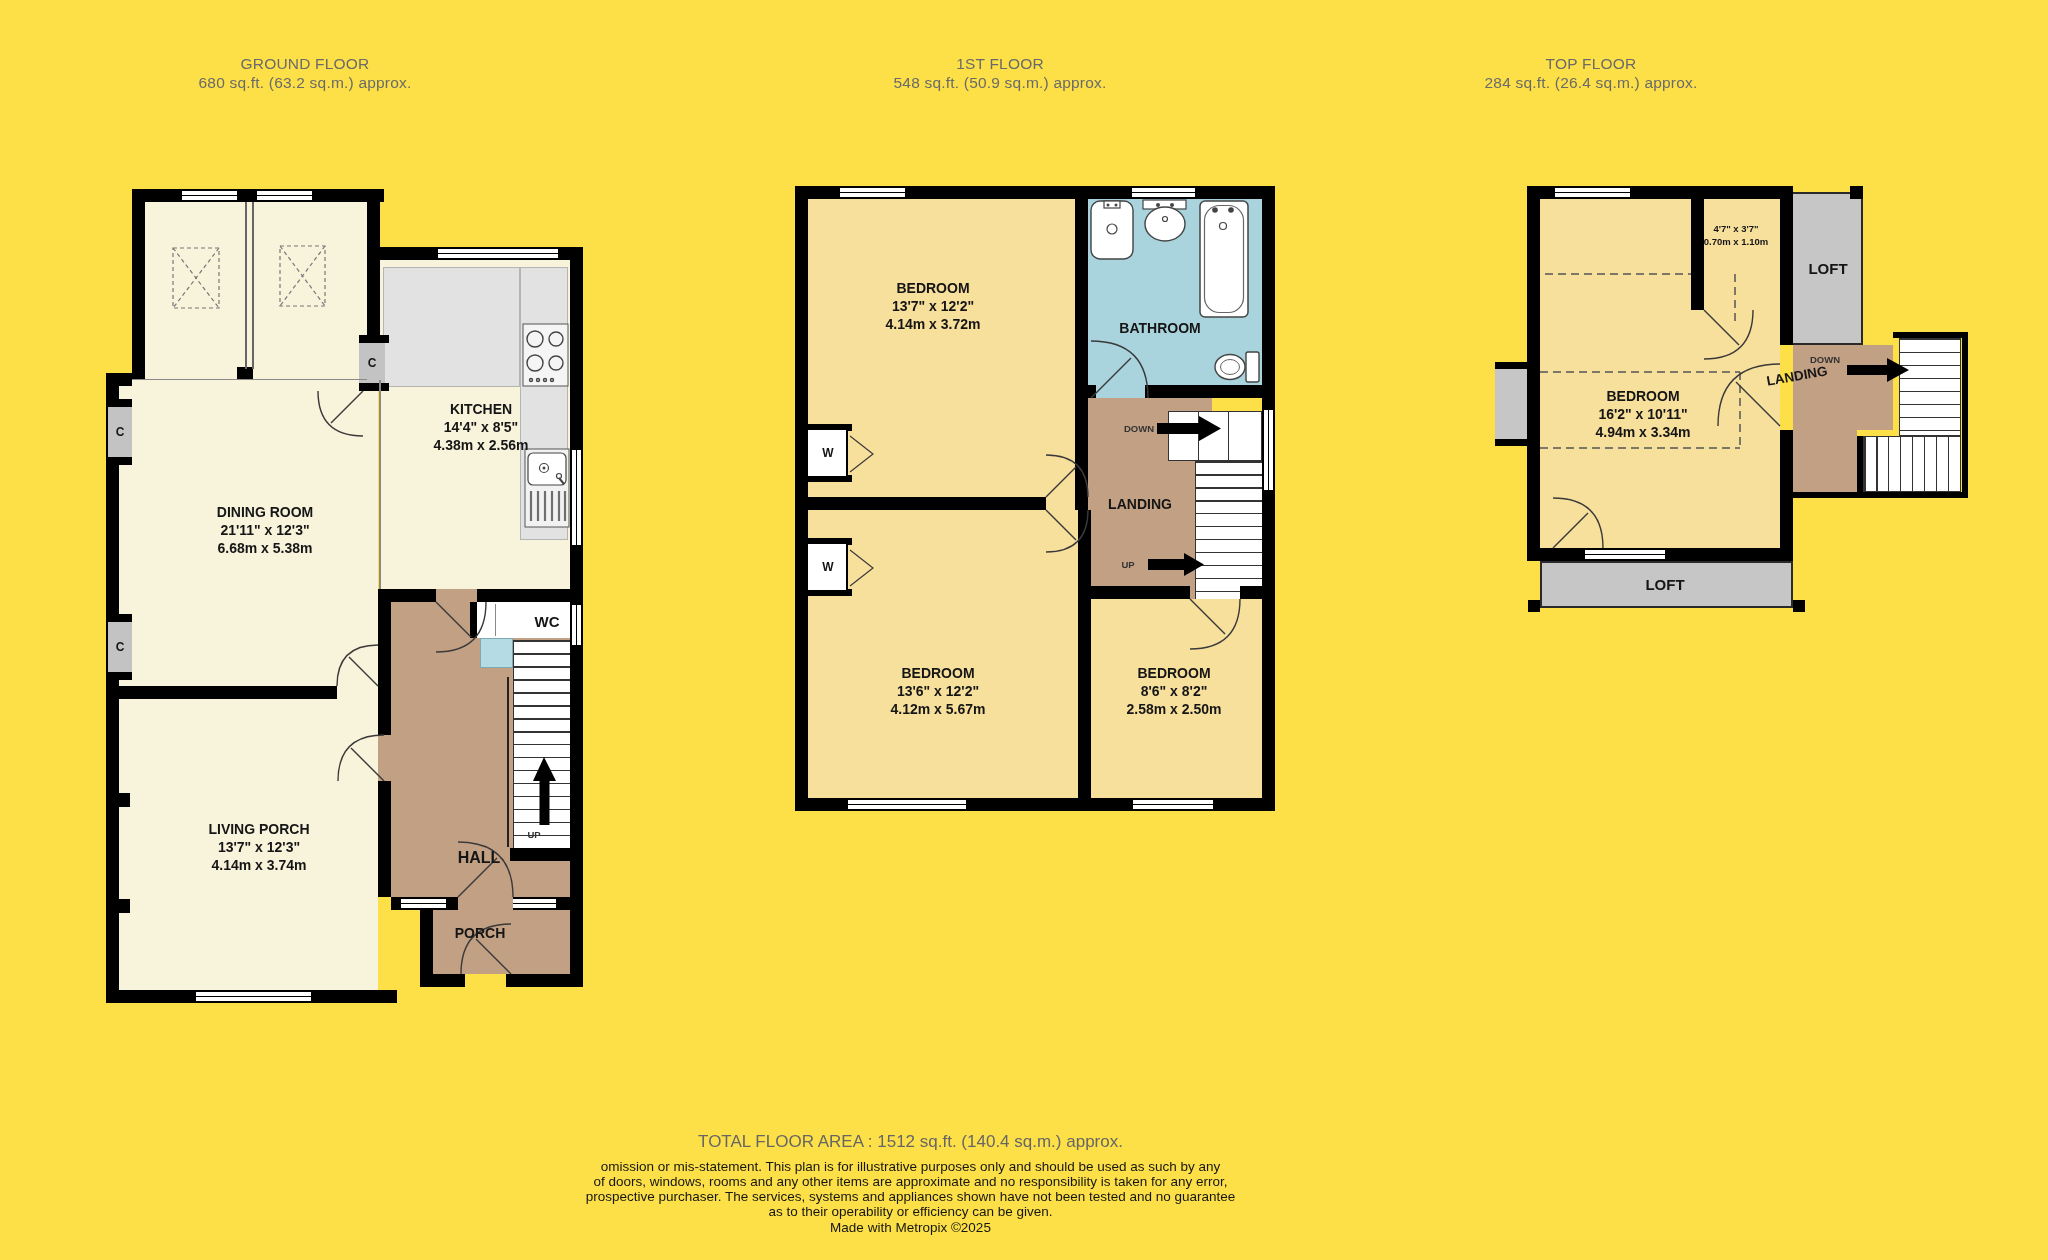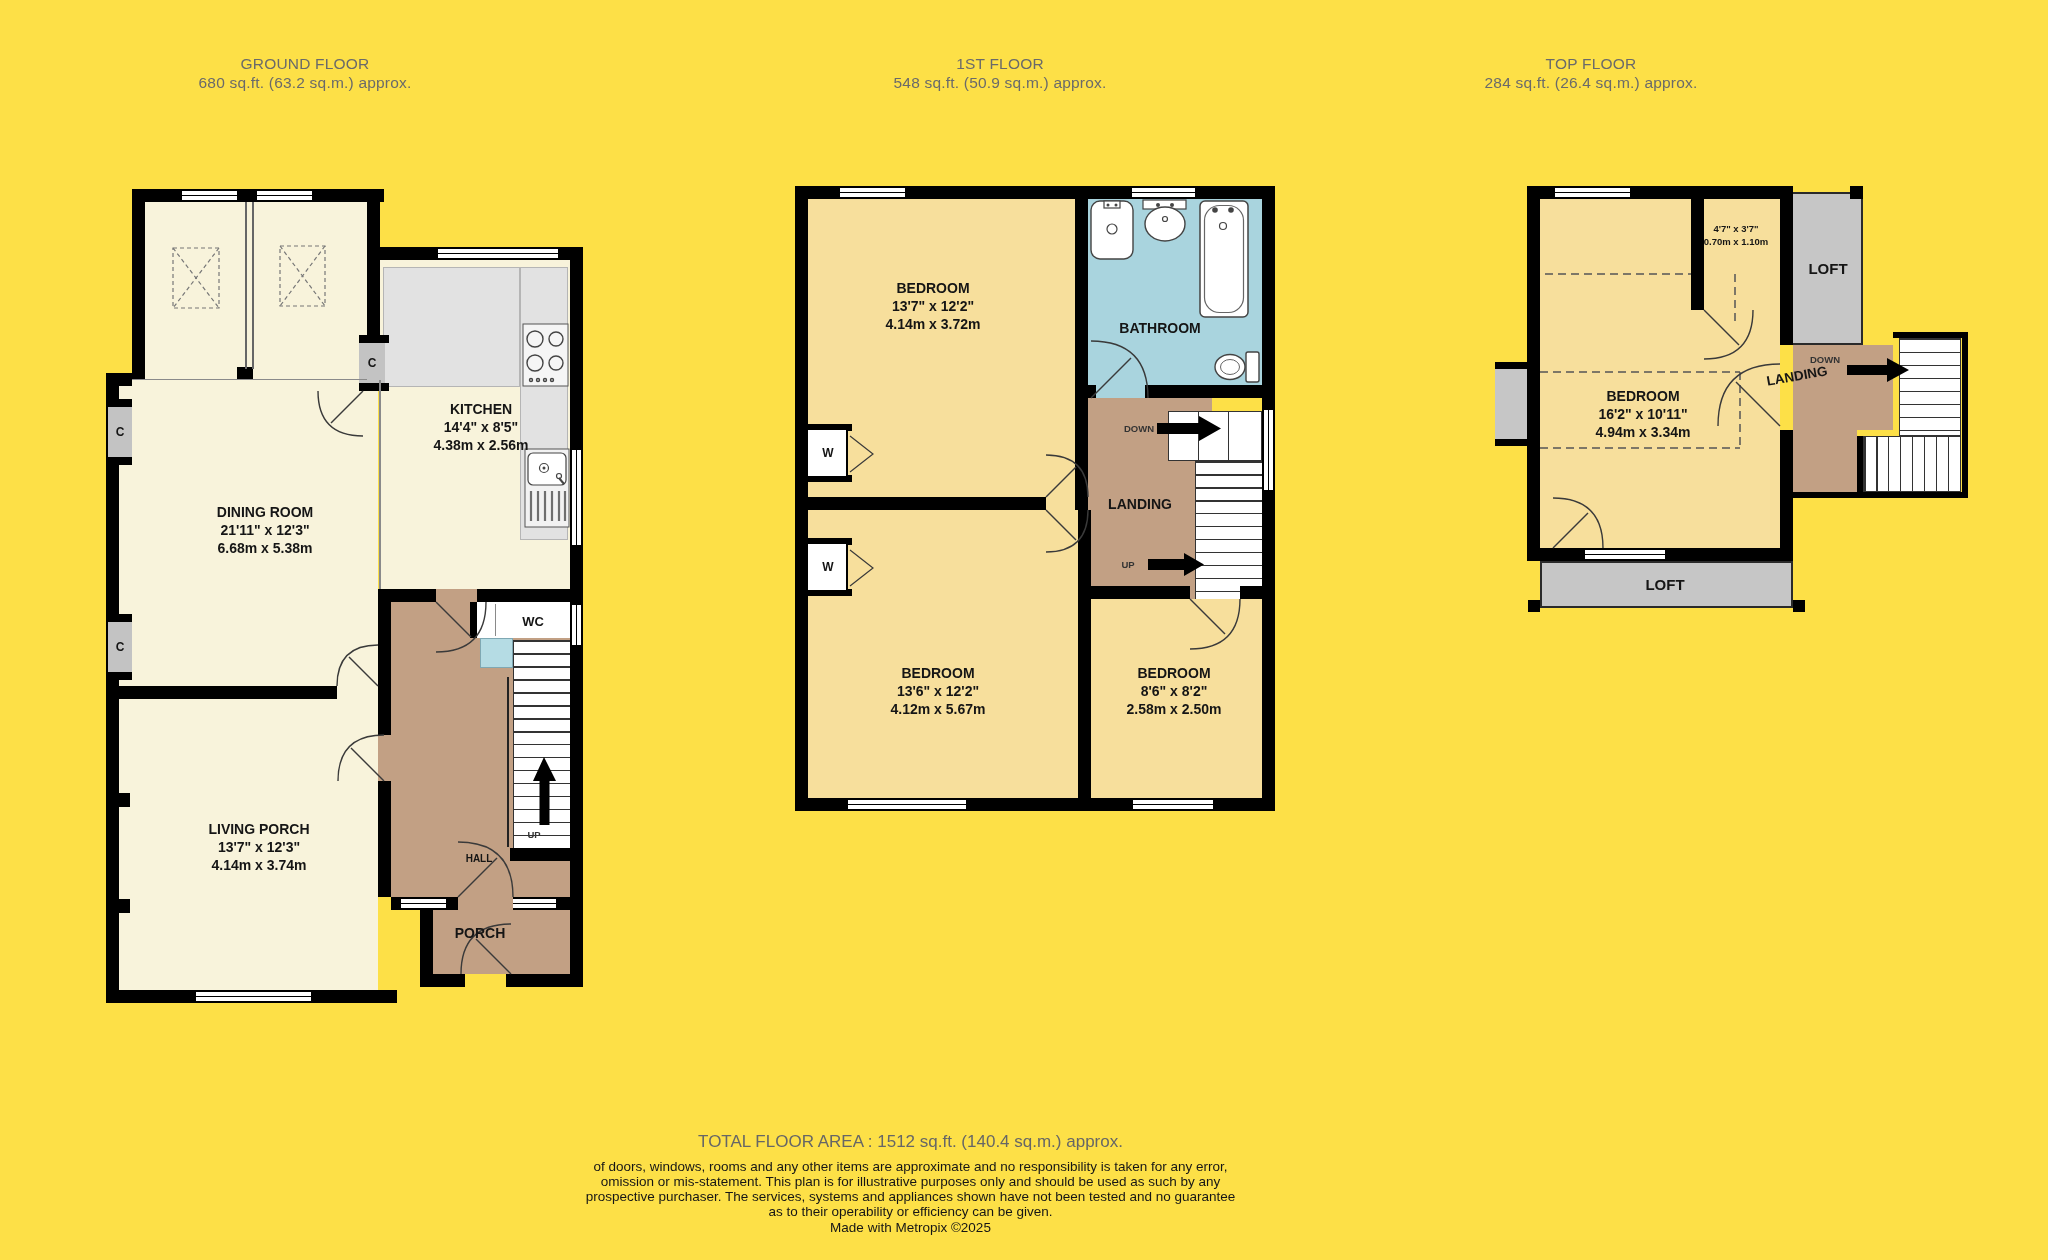--- a/index.html
+++ b/index.html
@@ -193,22 +193,22 @@
     <div class="rlabel" style="left:375px;top:242px">
       <div>KITCHEN</div>
       <div>14'4"  x 8'5"</div>
       <div>4.38m  x 2.56m</div>
     </div>
     <div class="rlabel" style="left:153px;top:662px">
       <div>LIVING PORCH</div>
       <div>13'7"  x 12'3"</div>
       <div>4.14m  x 3.74m</div>
     </div>
-    <div class="tag" style="left:427px;top:436px;font-size:13px">WC</div>
-    <div class="tag" style="left:373px;top:673px;font-size:10px">HALL</div>
+    <div class="tag" style="left:441px;top:436px;font-size:15px">WC</div>
+    <div class="tag" style="left:373px;top:673px;font-size:16px">HALL</div>
     <div class="tag" style="left:374px;top:748px;font-size:14px">PORCH</div>
     <div class="tag" style="left:428px;top:649px;font-size:9.5px;color:#333">UP</div>
     <div class="tag" style="left:14px;top:247px;font-size:12px">C</div>
     <div class="tag" style="left:14px;top:462px;font-size:12px">C</div>
     <div class="tag" style="left:266px;top:178px;font-size:12px">C</div>
   </div>
 
   <div class="floor" style="left:795px;top:186px;width:480px;height:625px">
 
     <div class="room yellow" style="left:13px;top:13px;width:267px;height:298px"></div>
@@ -377,20 +377,20 @@
       <div>0.70m  x 1.10m</div>
     </div>
     <div class="tag" style="left:302px;top:190px;font-size:13.5px;transform:translate(-50%,-50%) rotate(-10deg)">LANDING</div>
     <div class="tag" style="left:330px;top:173px;font-size:9.5px;color:#333">DOWN</div>
     <div class="tag" style="left:333px;top:82px;font-size:15px">LOFT</div>
     <div class="tag" style="left:170px;top:398px;font-size:15px">LOFT</div>
   </div>
 
   <div class="footer" style="left:548px;top:1132px;width:725px">
     <div class="f-total">TOTAL FLOOR AREA : 1512 sq.ft. (140.4 sq.m.) approx.</div>
+    <div class="f-line">omission or mis-statement. This plan is for illustrative purposes only and should be used as such by any</div>
     <div class="f-line">of doors, windows, rooms and any other items are approximate and no responsibility is taken for any error,</div>
-    <div class="f-line">omission or mis-statement. This plan is for illustrative purposes only and should be used as such by any</div>
     <div class="f-line">prospective purchaser. The services, systems and appliances shown have not been tested and no guarantee</div>
     <div class="f-line">as to their operability or efficiency can be given.</div>
     <div class="f-credit">Made with Metropix ©2025</div>
   </div>
 
 </div>
 
 </body></html>

